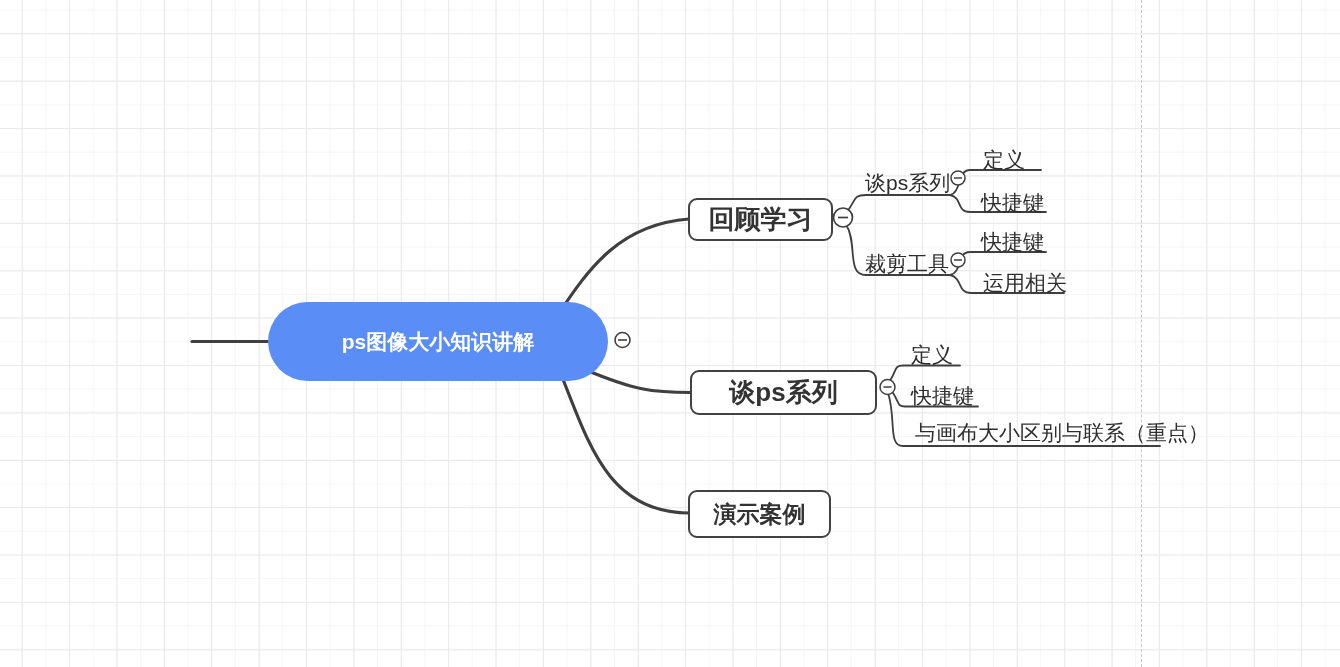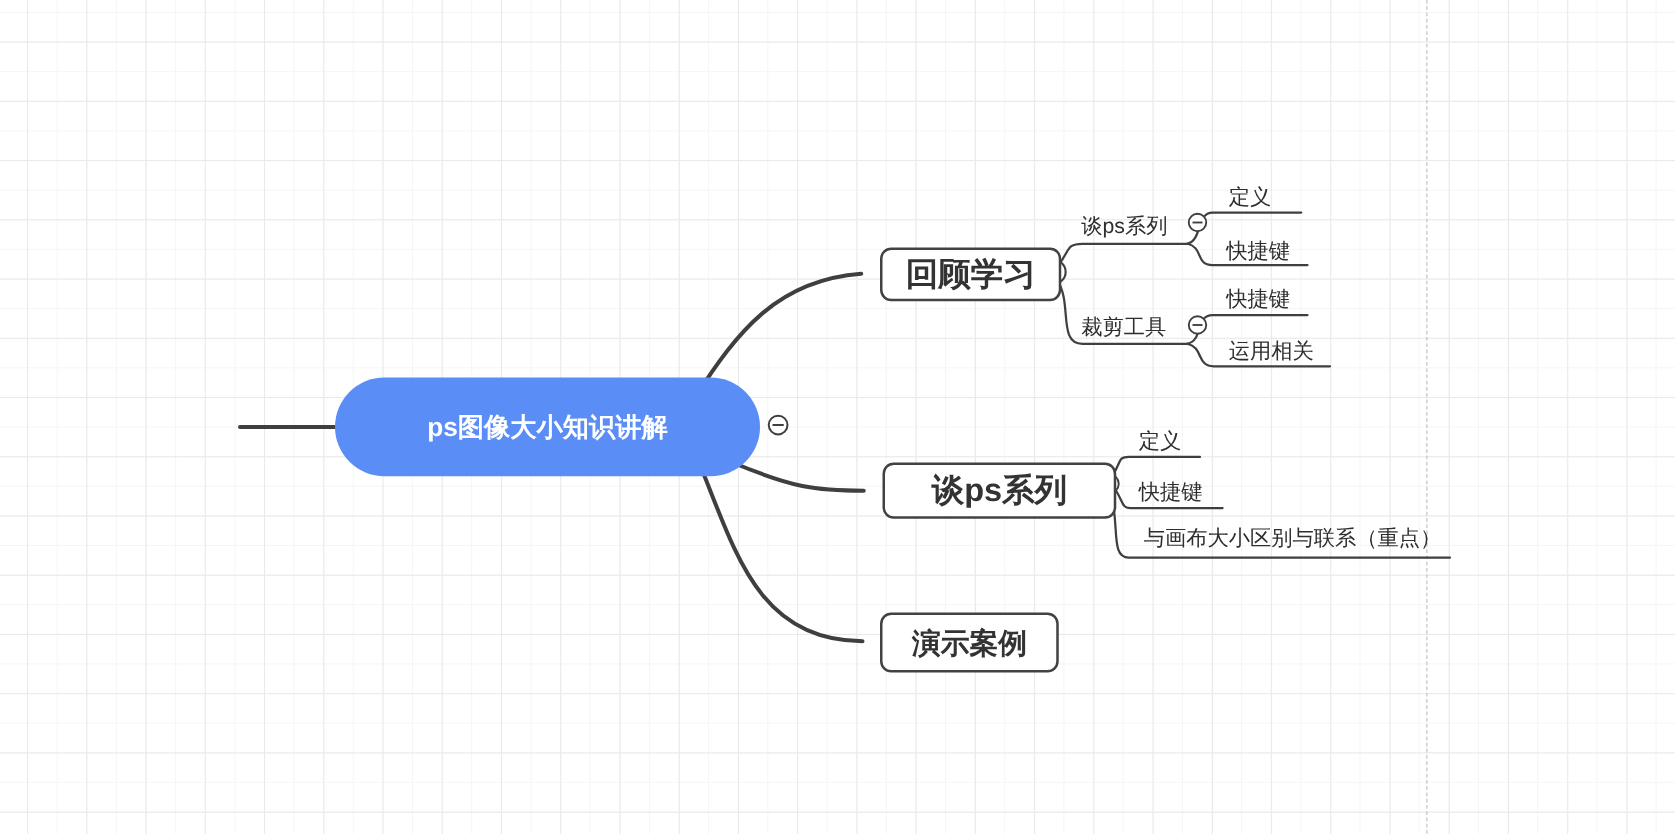--- a/index.html
+++ b/index.html
@@ -23,32 +23,32 @@
     border-left:1px dashed #c5c5ca;
   }
   svg.links{position:absolute;left:0;top:0;}
   .node{
     position:absolute;box-sizing:border-box;
     display:flex;align-items:center;justify-content:center;
     white-space:nowrap;cursor:default;
   }
   .boxed{
     background:#ffffff;border:2.5px solid #424242;border-radius:9px;
-    color:#333333;font-weight:bold;margin-left:16px;
+    color:#333333;font-weight:bold;
   }
   .left-topic{left:28px;top:315px;width:164px;height:52px;font-size:23px;}
   .root-topic{
     left:268px;top:302px;width:340px;height:79px;border-radius:40px;
     background:#5a8df5;color:#ffffff;font-weight:bold;font-size:21px;
   }
   .topic-review{left:688px;top:198px;width:145px;height:43px;font-size:26px;}
   .topic-imagesize{left:690px;top:370px;width:187px;height:45px;font-size:26px;}
   .topic-demo{left:688px;top:490px;width:143px;height:48px;font-size:23px;}
   .sub-label{
-    position:absolute;font-size:17px;color:#2e2e2e;line-height:1.25;
+    position:absolute;font-size:21px;color:#2e2e2e;line-height:1.25;
     white-space:nowrap;
   }
   .sl-canvassize{left:865px;top:170px;}
   .sl-croptool{left:865px;top:251px;}
   .sl-def1{left:983px;top:147px;}
   .sl-hot1{left:981px;top:190px;}
   .sl-hot2{left:981px;top:229px;}
   .sl-use{left:983px;top:270px;}
   .sl-def2{left:911px;top:342px;}
   .sl-hot3{left:911px;top:383px;}

